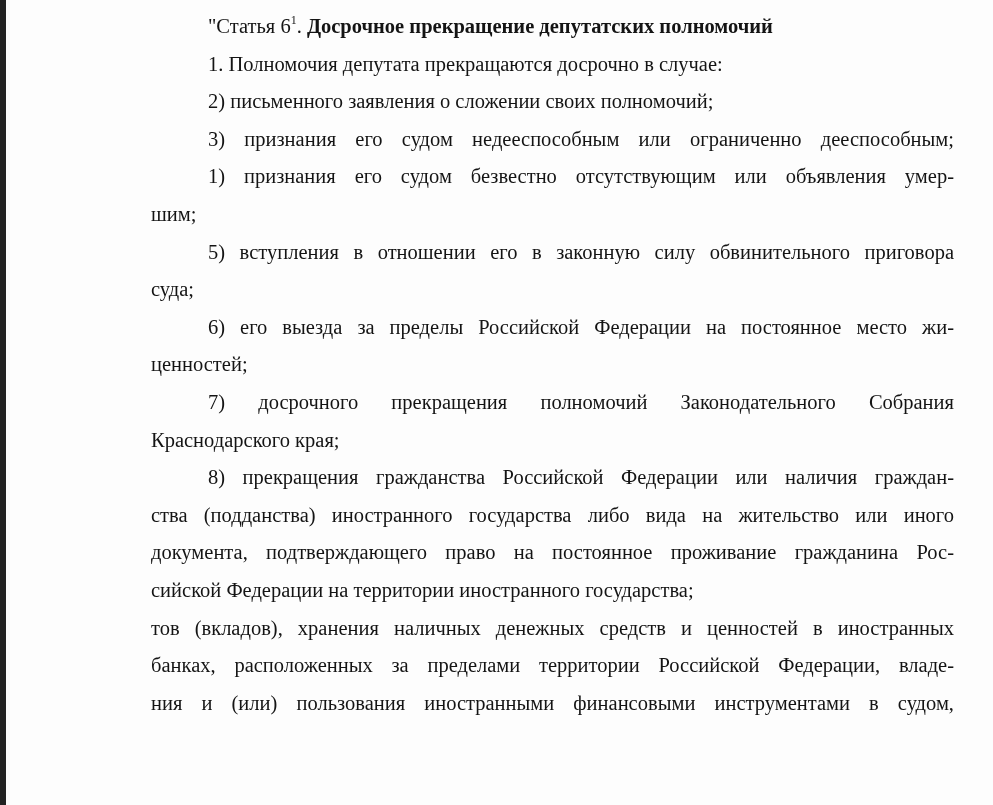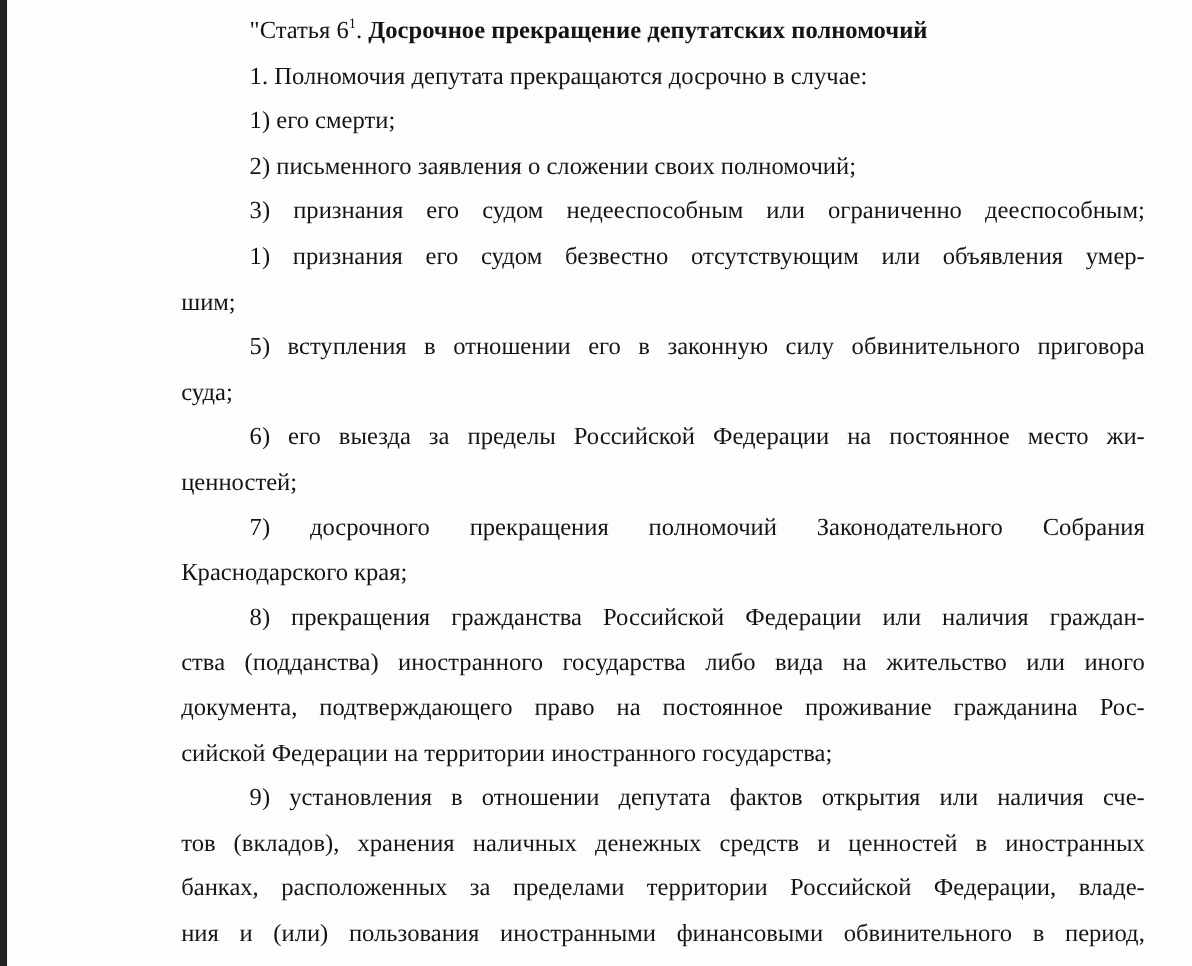--- a/index.html
+++ b/index.html
@@ -51,40 +51,38 @@
 
 <div class="left-border"></div>
 
 <div class="page">
   <div class="text-block">
 
     <div class="line indent"><span>"Статья 6</span><sup class="sup">1</sup><span>. </span><span class="heading-bold">Досрочное прекращение депутатских полномочий</span></div>
 
     <div class="line indent">1. Полномочия депутата прекращаются досрочно в случае:</div>
 
-    <div class="line indent">1) его смерти;</div>
     <div class="line indent">2) письменного заявления о сложении своих полномочий;</div>
     <div class="jline indent">3) признания его судом недееспособным или ограниченно дееспособным;</div>
 
     <div class="jline indent">1) признания его судом безвестно отсутствующим или объявления умер-</div>
     <div class="line">шим;</div>
 
     <div class="jline indent">5) вступления в отношении его в законную силу обвинительного приговора</div>
     <div class="line">суда;</div>
 
     <div class="jline indent">6) его выезда за пределы Российской Федерации на постоянное место жи-</div>
     <div class="line">ценностей;</div>
 
     <div class="jline indent">7) досрочного прекращения полномочий Законодательного Собрания</div>
     <div class="line">Краснодарского края;</div>
 
     <div class="jline indent">8) прекращения гражданства Российской Федерации или наличия граждан-</div>
     <div class="jline">ства (подданства) иностранного государства либо вида на жительство или иного</div>
     <div class="jline">документа, подтверждающего право на постоянное проживание гражданина Рос-</div>
     <div class="line">сийской Федерации на территории иностранного государства;</div>
 
-    <div class="jline indent">9) установления в отношении депутата фактов открытия или наличия сче-</div>
     <div class="jline">тов (вкладов), хранения наличных денежных средств и ценностей в иностранных</div>
     <div class="jline">банках, расположенных за пределами территории Российской Федерации, владе-</div>
-    <div class="jline">ния и (или) пользования иностранными финансовыми обвинительного в период,</div>
+    <div class="jline">ния и (или) пользования иностранными финансовыми инструментами в судом,</div>
 
   </div>
 </div>
 
 </body></html>

